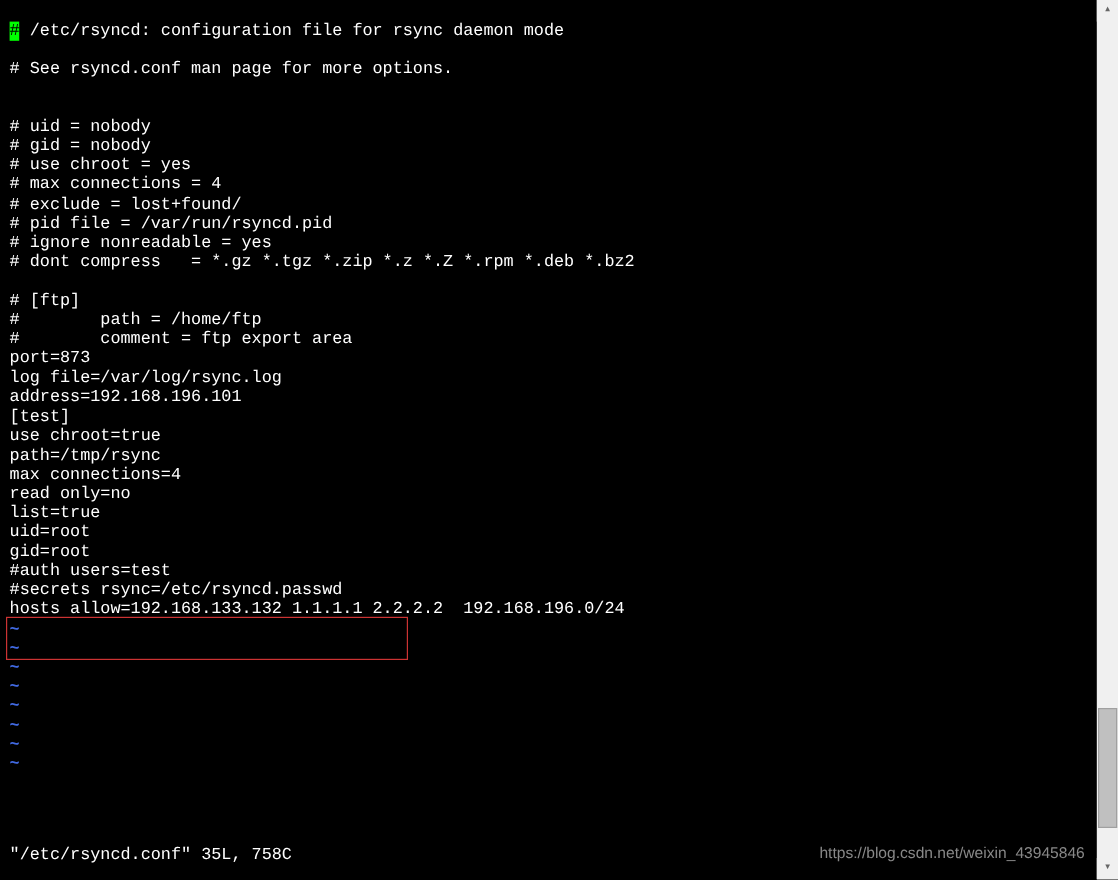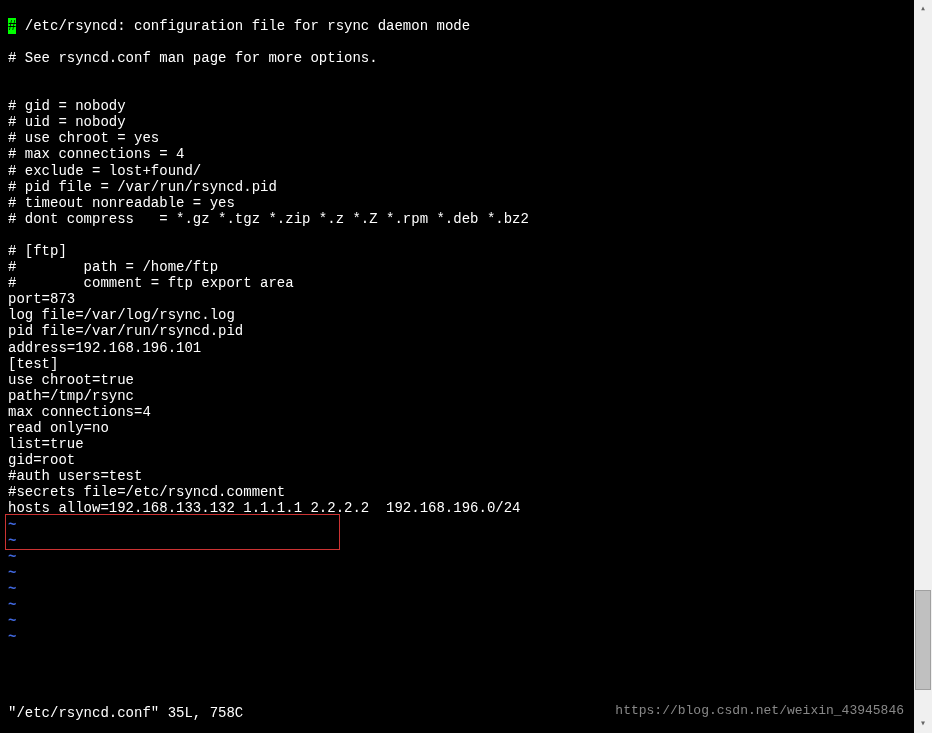--- a/index.html
+++ b/index.html
@@ -47,21 +47,21 @@
     position: absolute;
     bottom: 12px;
     left: 8px;
     color: #fff;
   }
   .watermark {
     position: absolute;
     bottom: 14px;
     right: 28px;
     color: #888;
-    font-family: Liberation Mono, monospace;
+    font-family: Liberation Sans, sans-serif;
     font-size: 13px;
   }
   .scrollbar-track {
     position: absolute;
     right: 0;
     top: 0;
     width: 18px;
     height: 100%;
     background: #f0f0f0;
   }
@@ -89,45 +89,45 @@
 </head>
 <body>
 
 <div class="terminal">
   <div id="lines-container">
       <div class="line"><span class="cursor-bg">#</span><span> /etc/rsyncd: configuration file for rsync daemon mode</span></div>
       <div class="line"></div>
       <div class="line"># See rsyncd.conf man page for more options.</div>
       <div class="line"></div>
       <div class="line"></div>
+      <div class="line"># uid = nobody</div>
       <div class="line"># gid = nobody</div>
-      <div class="line"># uid = nobody</div>
       <div class="line"># use chroot = yes</div>
       <div class="line"># max connections = 4</div>
       <div class="line"># exclude = lost+found/</div>
       <div class="line"># pid file = /var/run/rsyncd.pid</div>
-      <div class="line"># timeout nonreadable = yes</div>
+      <div class="line"># ignore nonreadable = yes</div>
       <div class="line"># dont compress   = *.gz *.tgz *.zip *.z *.Z *.rpm *.deb *.bz2</div>
       <div class="line"></div>
       <div class="line"># [ftp]</div>
       <div class="line">#        path = /home/ftp</div>
       <div class="line">#        comment = ftp export area</div>
       <div class="line">port=873 </div>
       <div class="line">log file=/var/log/rsync.log</div>
-      <div class="line">pid file=/var/run/rsyncd.pid</div>
       <div class="line">address=192.168.196.101</div>
       <div class="line">[test]</div>
       <div class="line">use chroot=true</div>
       <div class="line">path=/tmp/rsync</div>
       <div class="line">max connections=4</div>
       <div class="line">read only=no</div>
       <div class="line">list=true</div>
+      <div class="line">uid=root</div>
       <div class="line">gid=root</div>
       <div class="line">#auth users=test</div>
-      <div class="line">#secrets file=/etc/rsyncd.comment</div>
+      <div class="line">#secrets rsync=/etc/rsyncd.passwd</div>
       <div class="line">hosts allow=192.168.133.132 1.1.1.1 2.2.2.2  192.168.196.0/24</div>
     </div>
   <div id="tildes-container">
       <div class="line tilde">~</div>
       <div class="line tilde">~</div>
       <div class="line tilde">~</div>
       <div class="line tilde">~</div>
       <div class="line tilde">~</div>
       <div class="line tilde">~</div>
       <div class="line tilde">~</div>

